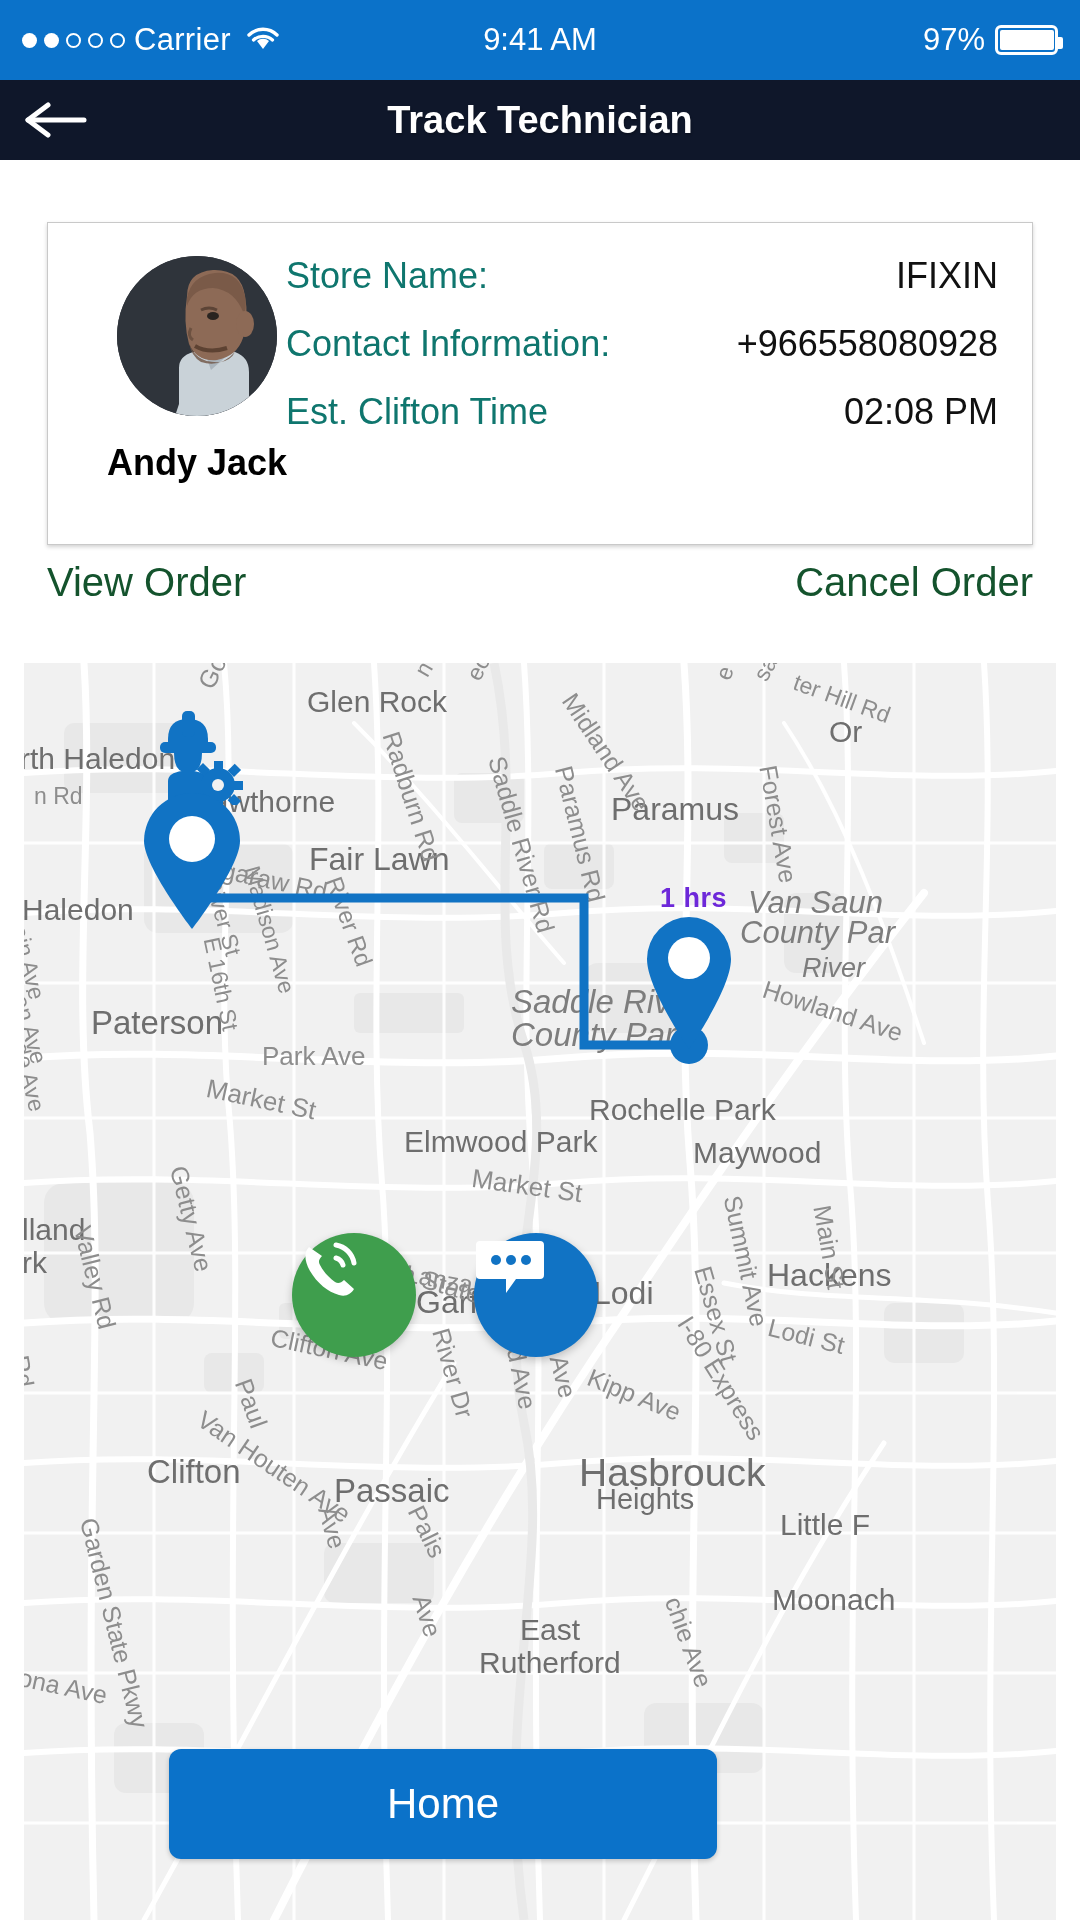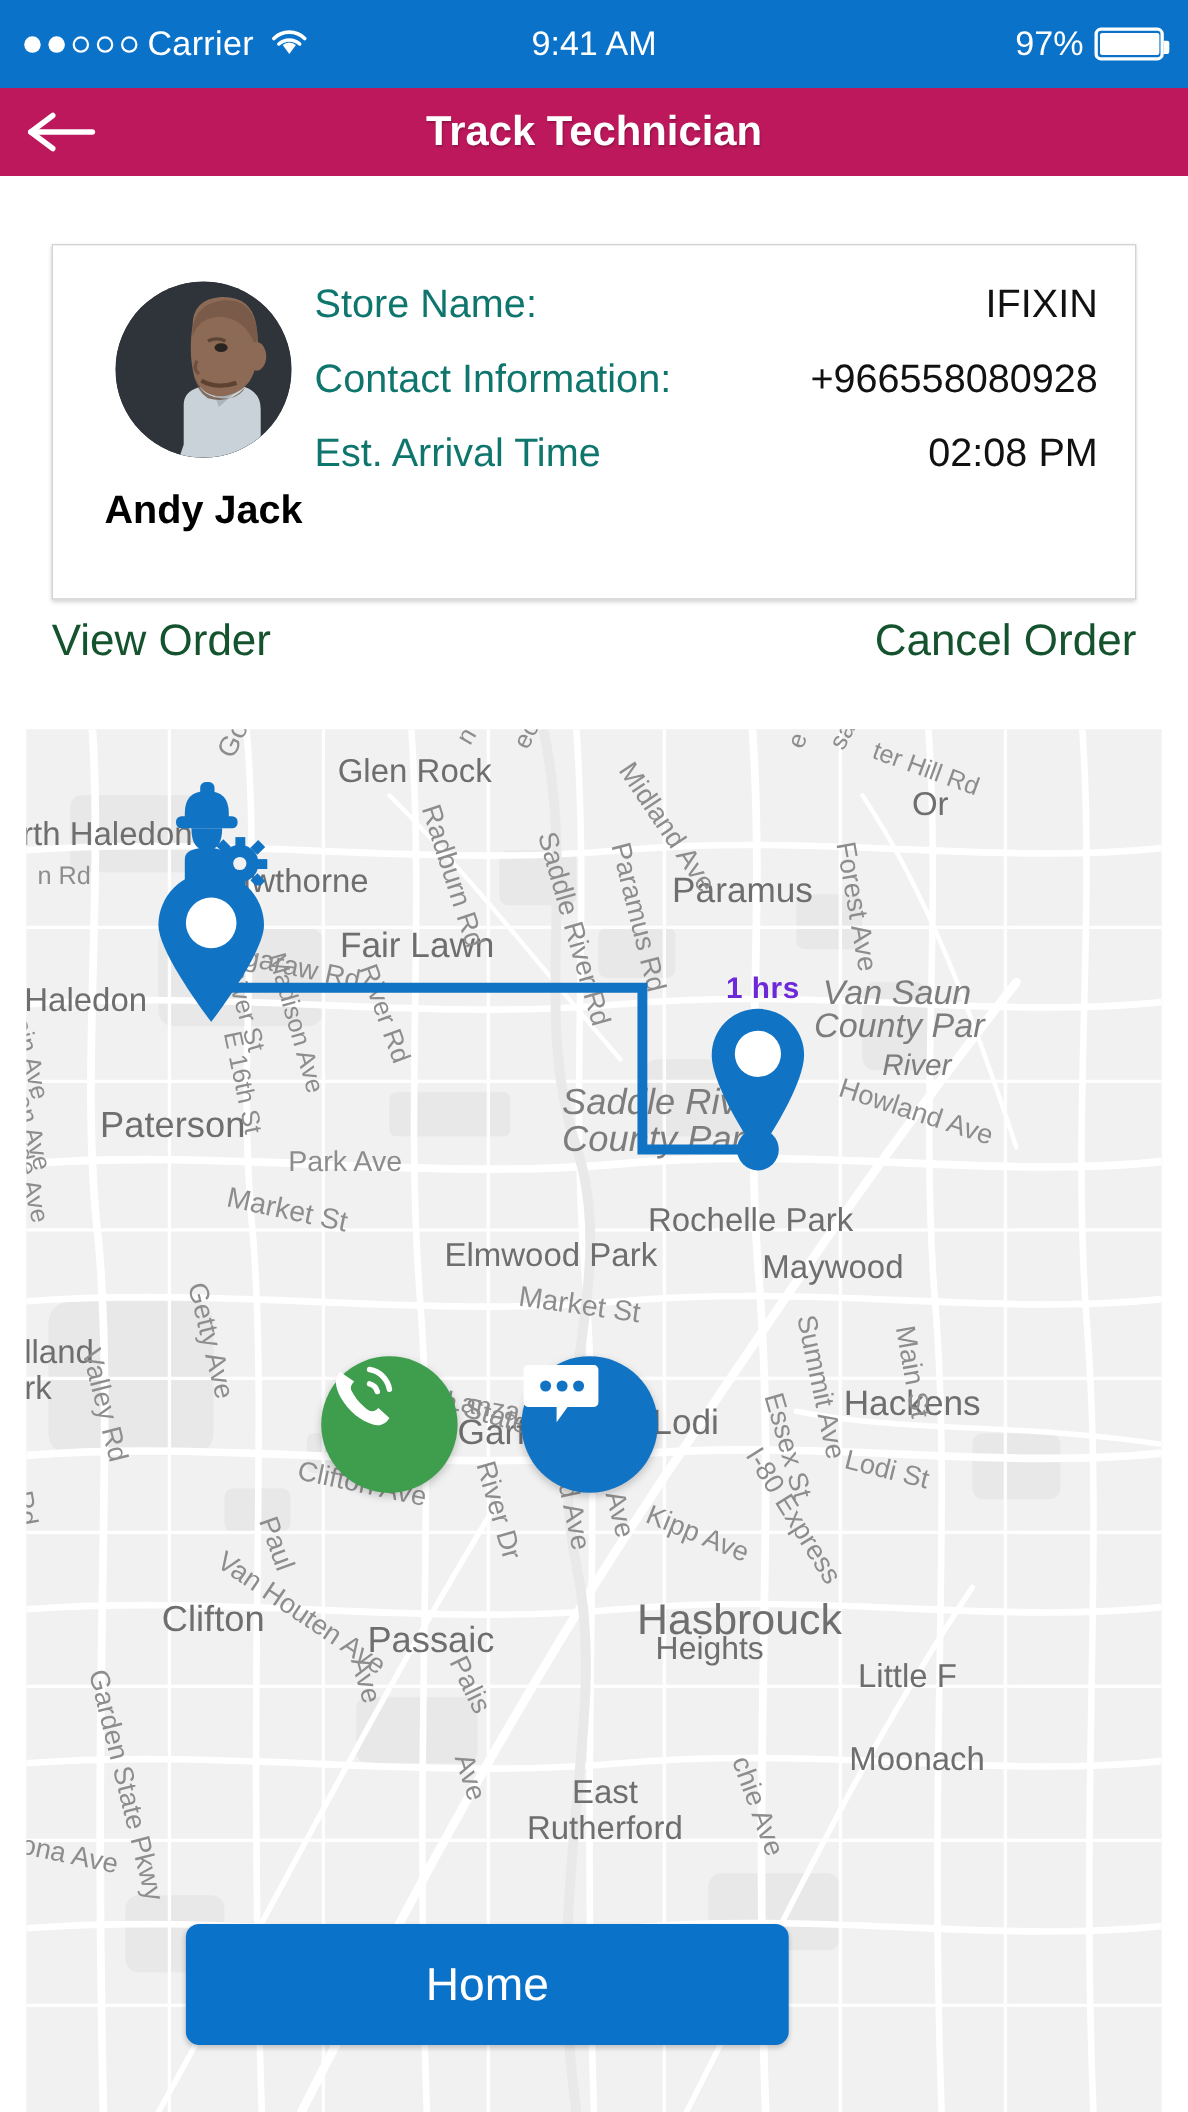--- a/index.html
+++ b/index.html
@@ -27,41 +27,41 @@
   .sb-center{ position:absolute; left:0; width:1080px; text-align:center; top:0; height:80px; line-height:80px; font-size:31px; }
   .sb-right{ position:absolute; right:22px; top:0; height:80px; display:flex; align-items:center; gap:10px; }
   .batt-pct{ font-size:31px; }
   .batt{ position:relative; width:63px; height:30px; border:3px solid #ffffff; border-radius:6px; }
   .batt-fill{ position:absolute; left:2px; top:2px; bottom:2px; width:54px; background:#ffffff; border-radius:2px; }
   .batt-cap{ position:absolute; right:-8px; top:9px; width:5px; height:12px; background:#ffffff; border-radius:0 2px 2px 0; }
 
   
   .navbar{
     position:absolute; left:0; top:80px; width:1080px; height:80px;
-    background:#be185d;
+    background:#0f172a;
   }
   .nav-back{
     position:absolute; left:22px; top:0; height:80px; width:90px;
     display:flex; align-items:center; justify-content:flex-start;
   }
   .nav-title{
     position:absolute; left:0; top:0; width:1080px; height:80px;
     line-height:80px; text-align:center;
     color:#ffffff; font-size:38px; font-weight:bold;
     text-shadow:1px 2px 2px rgba(0,0,0,.22);
   }
 
   
   .card{
     position:absolute; left:47px; top:222px; width:986px; height:323px;
     background:#ffffff; border:1px solid #c9c9c9;
     box-shadow:0 2px 4px rgba(0,0,0,.18);
   }
   .avatar-col{
-    position:absolute; left:27px; top:33px; width:220px;
+    position:absolute; left:39px; top:33px; width:220px;
     display:flex; flex-direction:column; align-items:center;
   }
   .avatar{
     width:160px; height:160px; border-radius:50%; overflow:hidden;
     background:#2e333a; position:relative;
   }
   .tech-name{
     margin-top:26px; font-size:36px; font-weight:bold; color:#000000;
     white-space:nowrap;
   }
@@ -189,21 +189,21 @@
   <div class="rows">
     <div class="row">
       <span class="label">Store Name:</span>
       <span class="value">IFIXIN</span>
     </div>
     <div class="row">
       <span class="label">Contact Information:</span>
       <span class="value">+966558080928</span>
     </div>
     <div class="row">
-      <span class="label">Est. Arrival Time</span>
+      <span class="label">Est. Clifton Time</span>
       <span class="value">02:08 PM</span>
     </div>
   </div>
 </div>
 
 <div class="links">
   <a class="link left">View Order</a>
   <a class="link right">Cancel Order</a>
 </div>
 

